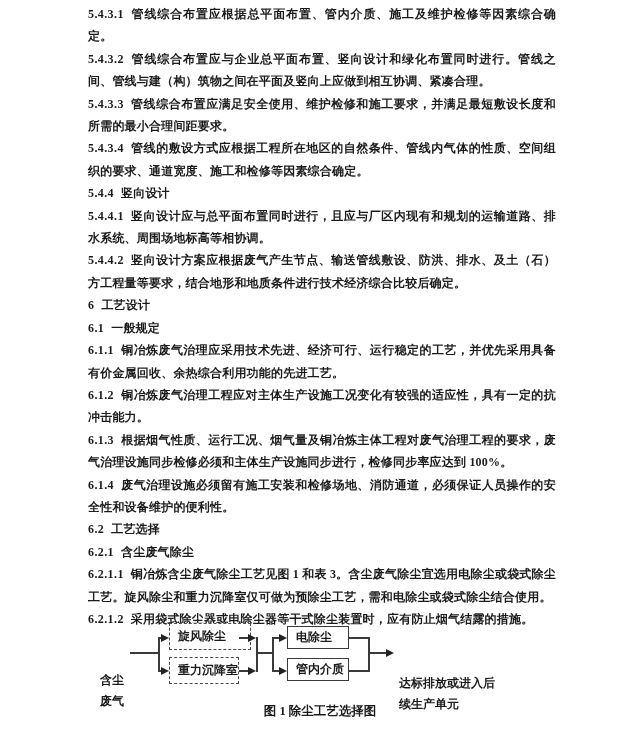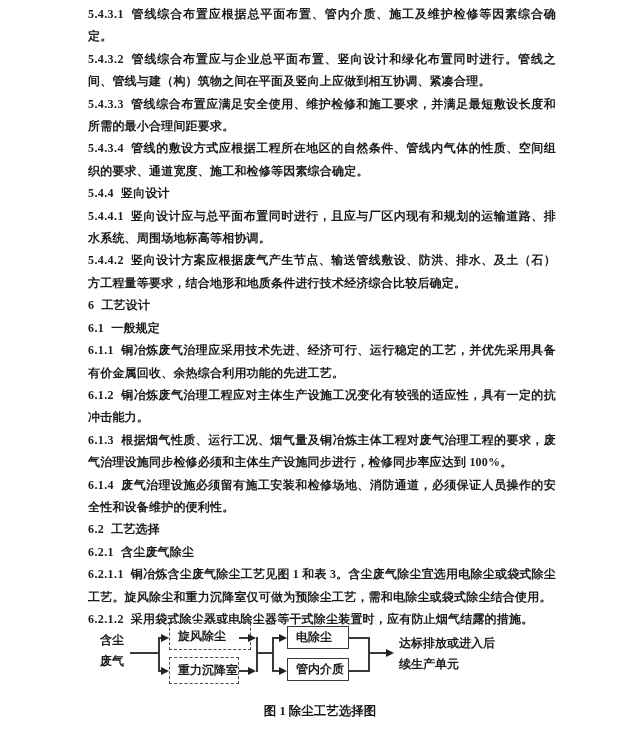--- a/index.html
+++ b/index.html
@@ -41,20 +41,21 @@
   .vline{position:absolute;width:1.5px;background:#3a3a3a;}
   .arr{
     position:absolute;width:0;height:0;
     border-top:4px solid transparent;
     border-bottom:4px solid transparent;
     border-left:8px solid #222;
   }
   .flow-label{
     position:absolute;font-size:12px;font-weight:600;line-height:21px;
     white-space:nowrap;
+    margin-top:40px;
   }
   .caption{
     position:absolute;left:0;right:0;top:702px;
     text-align:center;font-size:12.5px;font-weight:700;line-height:18px;
   }
 </style>
 </head>
 <body>
 
 <div class="page">

